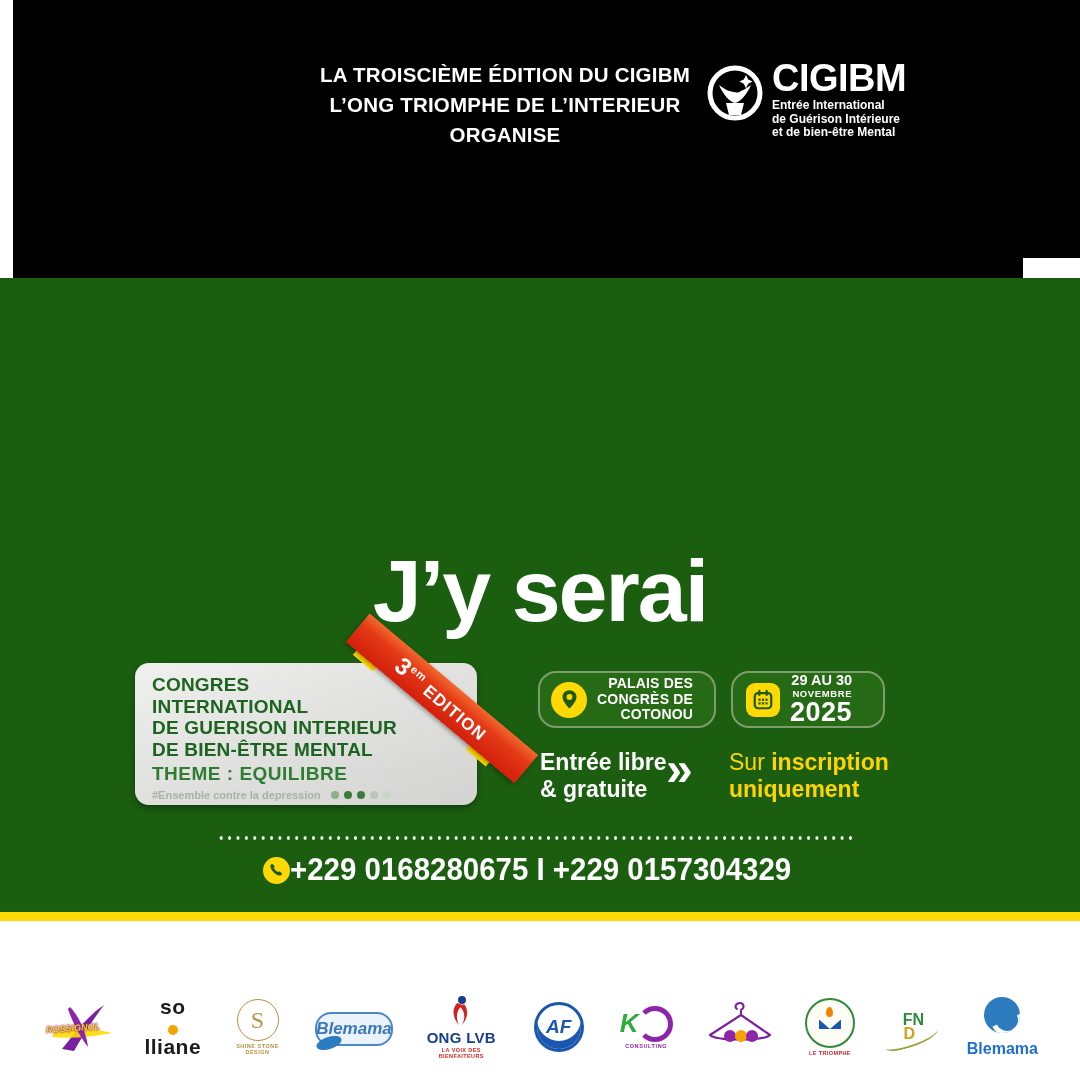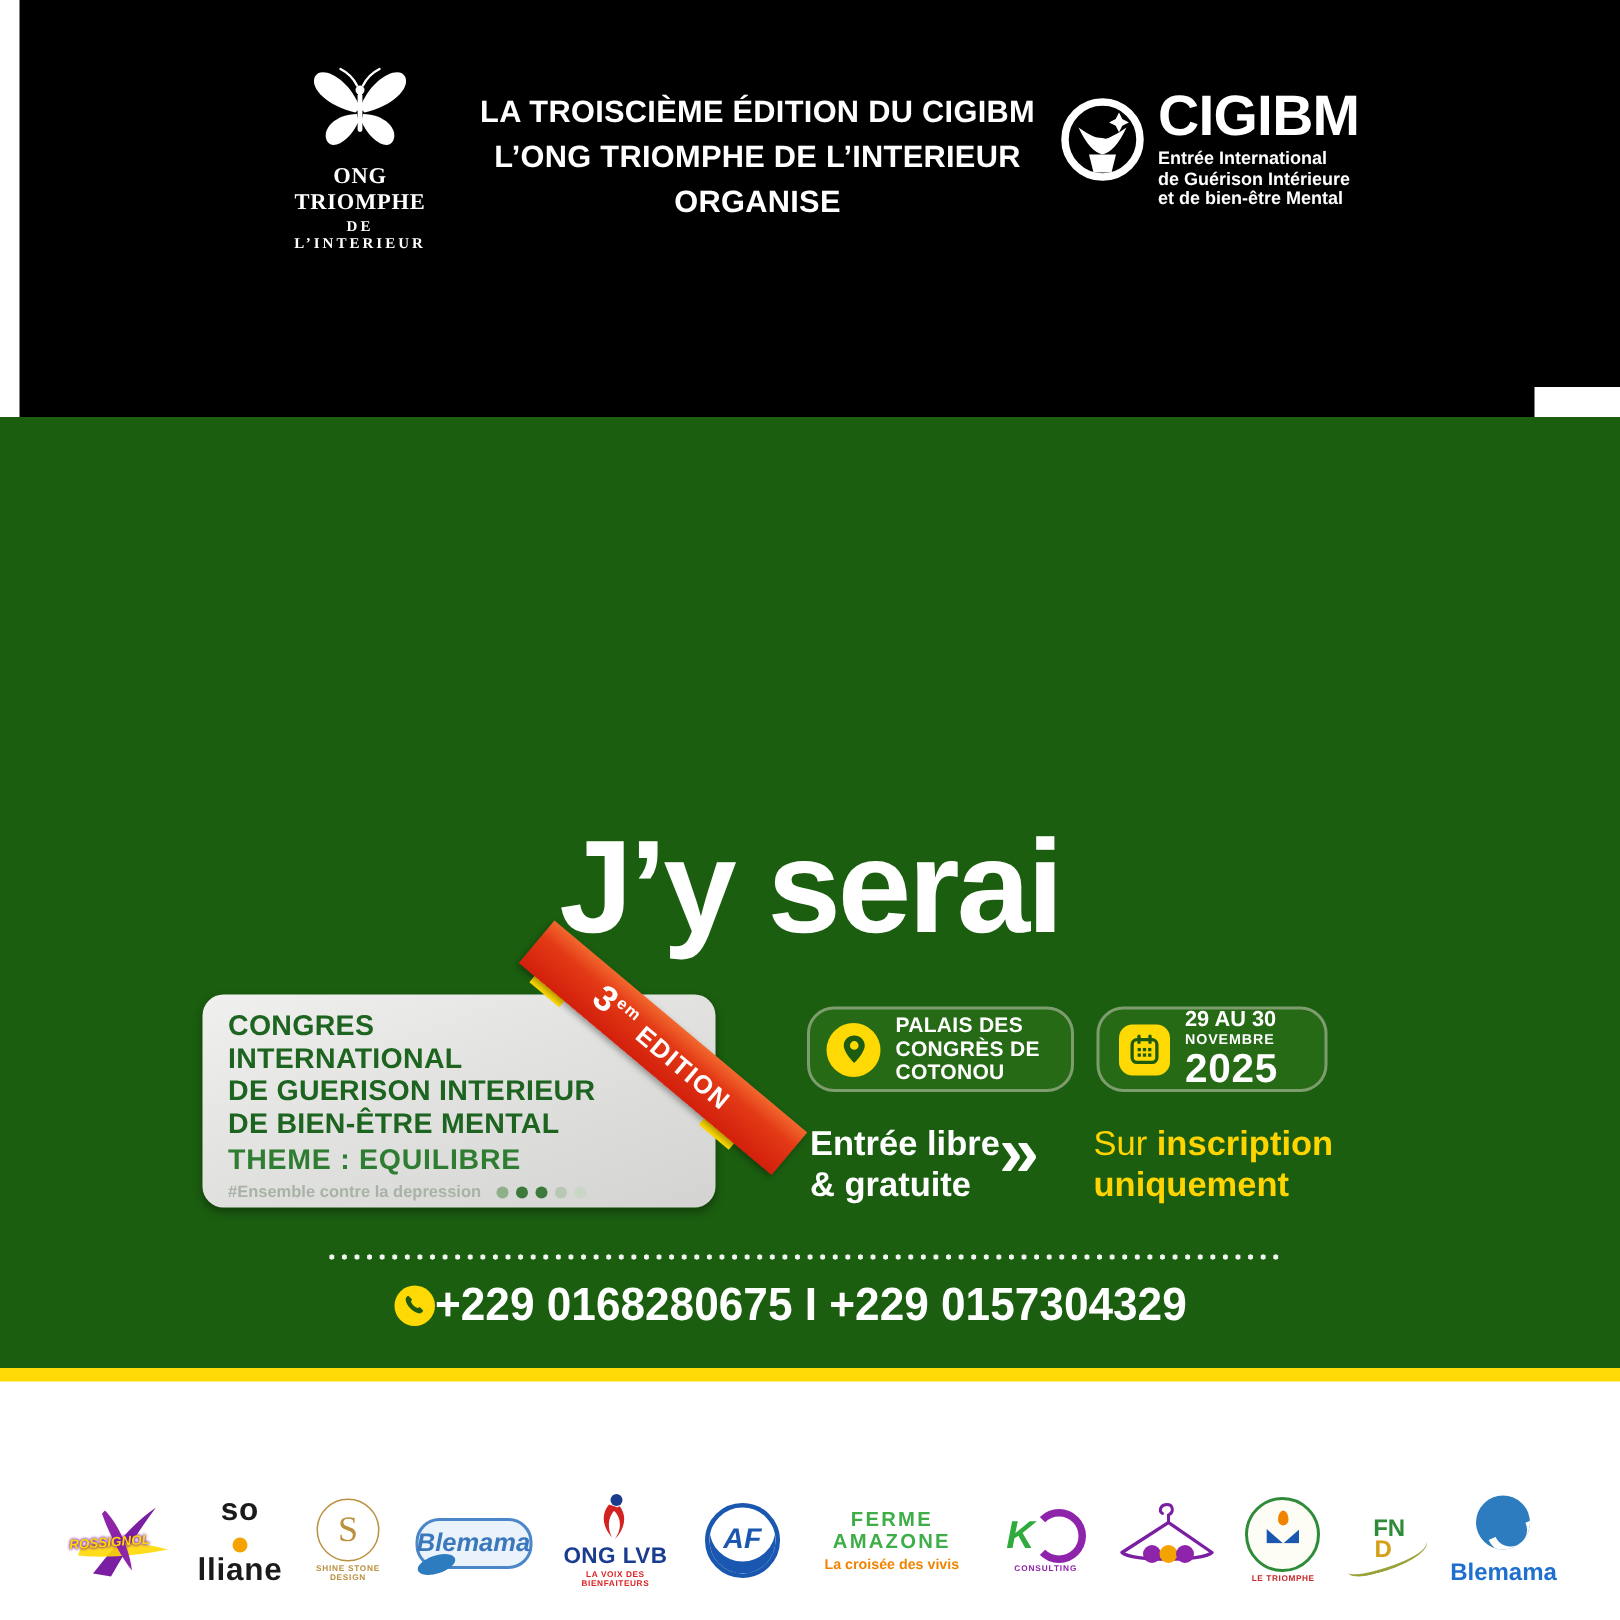--- a/index.html
+++ b/index.html
@@ -50,21 +50,21 @@
   .ribbon{position:absolute;left:332px;top:680px;width:220px;height:37px;
           background:linear-gradient(180deg,#f2682e 0%,#e33a16 35%,#d31f0c 100%);
           transform:rotate(40deg);display:flex;align-items:center;justify-content:center;
           box-shadow:0 2px 4px rgba(0,0,0,.35);}
   .ribbon-text{color:#fff;font-weight:800;font-size:17px;letter-spacing:1px;}
   .ribbon-num{font-size:24px;}
   .ribbon-sup{font-size:11px;vertical-align:9px;}
 
   
   .badge{position:absolute;top:671px;height:57px;border:2px solid #7d9d6f;border-radius:18px;
-         background:#26691470;display:flex;align-items:center;box-sizing:border-box;background:#276a15;}
+         background:#26691470;display:flex;align-items:center;box-sizing:border-box;background:#276a15;text-align:right;}
   .venue-badge{left:538px;width:178px;}
   .date-badge{left:731px;width:154px;}
   .badge-disc{width:36px;height:36px;border-radius:50%;background:#ffd903;margin-left:11px;
               display:flex;align-items:center;justify-content:center;flex:none;}
   .badge-square{width:34px;height:34px;border-radius:9px;background:#ffd903;margin-left:13px;
               display:flex;align-items:center;justify-content:center;flex:none;}
   .venue-text{color:#fff;font-weight:700;font-size:14px;line-height:15.5px;margin-left:10px;letter-spacing:.2px;}
   .date-text{color:#fff;margin-left:10px;line-height:1;}
   .date-range{font-weight:800;font-size:14.5px;}
   .date-month{font-weight:700;font-size:9.5px;letter-spacing:.6px;margin-top:1px;}
@@ -142,35 +142,20 @@
   .ble-name{font-weight:800;font-size:16px;color:#1f6fd0;}
 </style>
 </head>
 <body>
 
 <div id="stage">
 
   <div class="black-header"></div>
   <div class="black-header-ext"></div>
 
-  <div class="org-logo">
-    <svg class="bfly" width="78" height="66" viewBox="0 0 78 66">
-      <g fill="#ffffff">
-        <path d="M39 32 C32 12 13 3 9 11 C5 19 18 31 36 35 Z"></path>
-        <path d="M39 32 C46 12 65 3 69 11 C73 19 60 31 42 35 Z"></path>
-        <path d="M37 36 C23 36 13 46 17 54 C21 61 33 53 38 41 Z"></path>
-        <path d="M41 36 C55 36 65 46 61 54 C57 61 45 53 40 41 Z"></path>
-        <rect x="37.4" y="22" width="3.2" height="26" rx="1.6"></rect>
-        <circle cx="39" cy="20" r="3"></circle>
-      </g>
-      <path d="M37 17 C34 11 30 8 26 6 M41 17 C44 11 48 8 52 6" stroke="#ffffff" stroke-width="1.6" fill="none" stroke-linecap="round"></path>
-    </svg>
-    <div class="org-name">ONG TRIOMPHE</div>
-    <div class="org-subname">DE L’INTERIEUR</div>
-  </div>
 
   <div class="announce">
     <div>LA TROISCIÈME ÉDITION DU CIGIBM</div>
     <div>L’ONG TRIOMPHE DE L’INTERIEUR ORGANISE</div>
   </div>
 
   <div class="cigibm">
     <svg class="cigibm-icon" width="58" height="58" viewBox="0 0 58 58">
       <circle cx="29" cy="29" r="25" fill="none" stroke="#ffffff" stroke-width="5"></circle>
       <path d="M13 21 C18 32 24 38 29 39 C34 38 40 32 45 21 C38 26 34 28 29 28 C24 28 20 26 13 21 Z" fill="#ffffff"></path>
@@ -311,24 +296,20 @@
         </svg>
         <span class="lvb-name">ONG LVB</span>
       </div>
       <div class="lvb-sub">LA VOIX DES BIENFAITEURS</div>
     </div>
 
     <div class="sp sp-af">
       <div class="af-circle">AF</div>
     </div>
 
-    <div class="sp sp-ferme">
-      <div class="ferme-name">FERME AMAZONE</div>
-      <div class="ferme-sub">La croisée des vivis</div>
-    </div>
 
     <div class="sp sp-kd">
       <div class="kd-row">
         <span class="kd-k">K</span>
         <span class="kd-d"></span>
       </div>
       <div class="kd-sub">CONSULTING</div>
     </div>
 
     <div class="sp sp-hanger">

